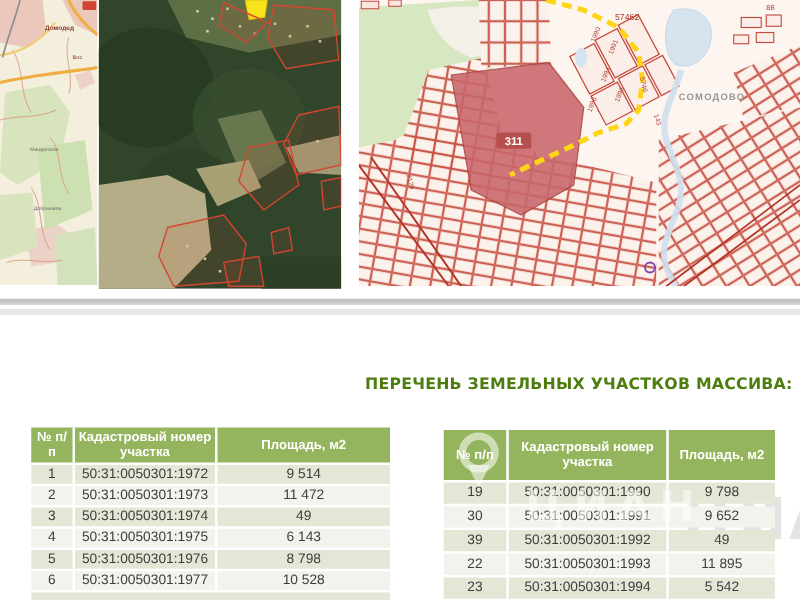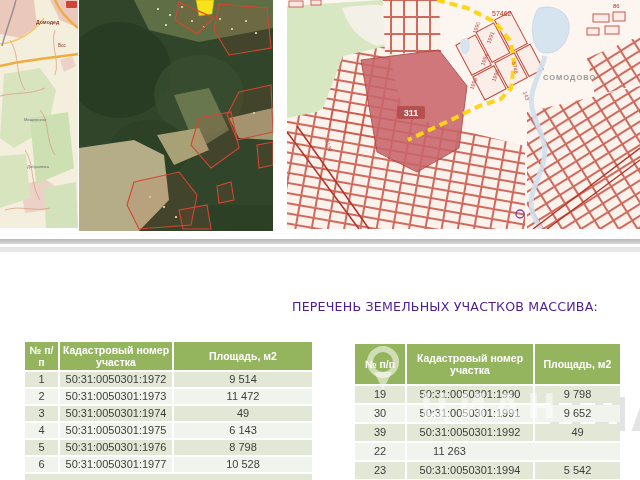--- a/index.html
+++ b/index.html
@@ -10,21 +10,21 @@
   #map-topo { left:0; width:78px; height:228px; }
   #map-sat  { left:79px; width:194px; height:231px; }
   #map-cad  { left:287px; width:353px; height:229px; }
 
   .divider-a { position:absolute; left:0; top:239px; width:640px; height:5px;
                background:linear-gradient(#b9b9b9,#d8d8d8); }
   .divider-b { position:absolute; left:0; top:247px; width:640px; height:5px;
                background:#e7e7e7; }
 
   .section-title { position:absolute; left:292px; top:299px; font-family:"DejaVu Sans",sans-serif;
-               font-size:12.6px; font-weight:normal; color:#4c1d95; letter-spacing:.2px; z-index:2; }
+               font-size:12.6px; font-weight:bold; color:#4d7c0f; letter-spacing:.2px; z-index:2; }
 
   .table { position:absolute; z-index:2; font-size:11px; color:#3d3d3d; }
   .tbl-left  { left:25px;  top:342px; width:287px; }
   .tbl-right { left:355px; top:344px; width:265px; }
   .thead { display:flex; background:#94b55e; color:#fff; font-weight:bold; font-size:10.5px; }
   .tbl-left  .thead { height:28px; }
   .tbl-right .thead { height:40px; }
   .th, .td { display:flex; align-items:center; justify-content:center; text-align:center;
              border-right:2px solid #fff; padding:0 2px; line-height:1.15; }
   .th:last-child, .td:last-child { border-right:none; }
@@ -246,21 +246,22 @@
         <div class="td c1">50:31:0050301:1991</div>
         <div class="td c2">9 652</div>
       </div>
       <div class="trow">
         <div class="td c0">39</div>
         <div class="td c1">50:31:0050301:1992</div>
         <div class="td c2">49</div>
       </div>
       <div class="trow">
         <div class="td c0">22</div>
-        <div class="td c2">11 263</div>
+        <div class="td c1">50:31:0050301:1993</div>
+        <div class="td c2">11 895</div>
       </div>
       <div class="trow">
         <div class="td c0">23</div>
         <div class="td c1">50:31:0050301:1994</div>
         <div class="td c2">5 542</div>
       </div>
     </div>
 
   <div class="wm-pin">
     <svg width="38" height="48" viewBox="0 0 38 48">

